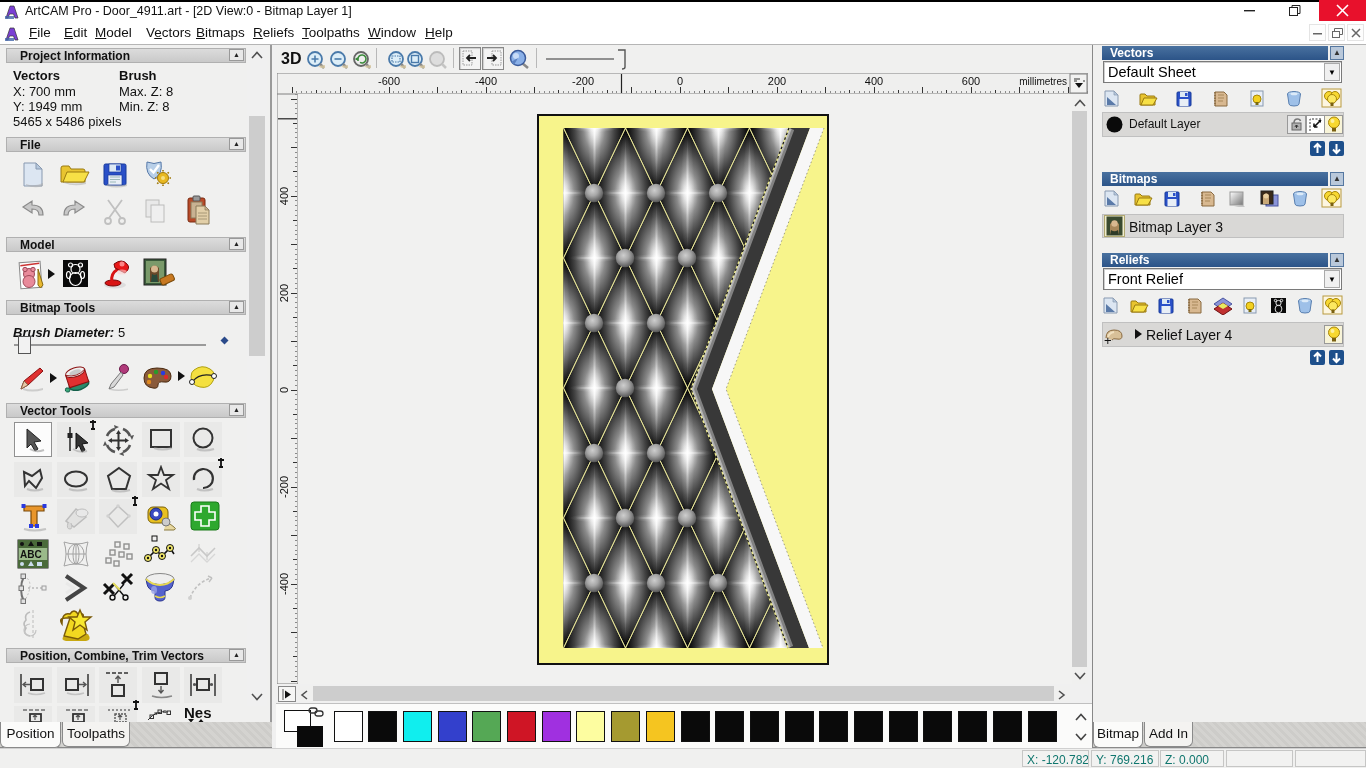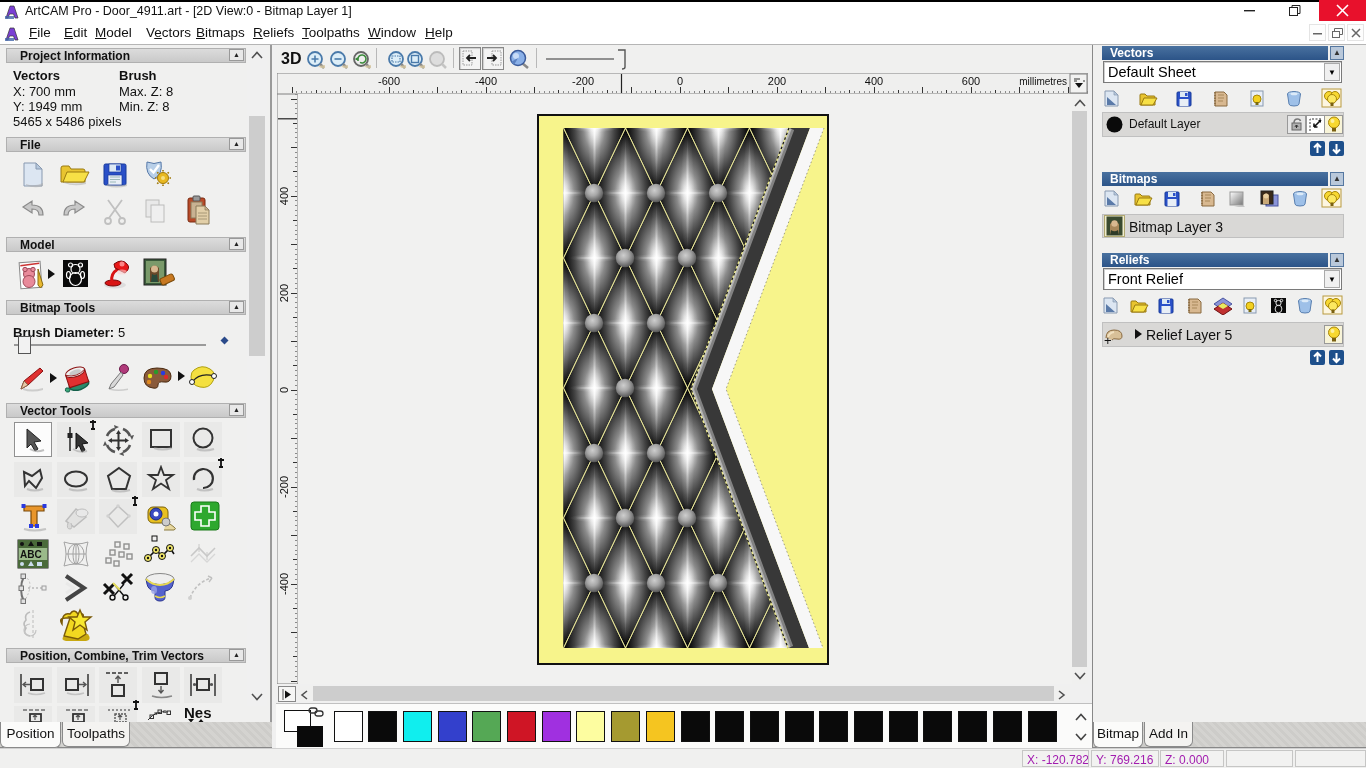--- a/index.html
+++ b/index.html
@@ -42,21 +42,21 @@
 .combo{position:absolute;left:1103px;width:239px;height:22px;background:#fff;border:1px solid #7a7a7a;box-shadow:inset 1px 1px 0 #cfcfcf;font-size:14.5px;color:#000;padding:2px 0 0 4px;}
 .combo .drop{position:absolute;right:1px;top:1px;width:16px;height:18px;background:#f0f0f0;border:1px solid #aaa;text-align:center;font-size:8px;line-height:17px;color:#000;}
 .lrow{position:absolute;left:1102px;width:242px;height:25px;background:#d9d8d6;border:1px solid #c0c0c0;font-size:14px;color:#111;}
 .layerbtn{position:absolute;width:19px;height:19px;background:#e6e6e6;border:1px solid #999;}
 .udbtn{position:absolute;width:15px;height:15px;background:#1d4f8b;border-radius:2px;color:#fff;text-align:center;font-size:11px;line-height:15px;font-weight:bold;}
 
 #palette{left:276px;top:703px;width:816px;height:45px;background:#fbfbfa;border-top:1px solid #c0c0c0;}
 .pal{position:absolute;top:711px;width:29px;height:31px;border:1px solid #111;}
 
 #statusbar{left:0;top:748px;width:1366px;height:20px;background:#f0f0ef;border-top:1px solid #d0d0d0;}
-.sfield{position:absolute;top:750px;height:17px;border:1px solid #c6c6c5;background:#f2f2f1;font-size:12px;color:#a21caf;padding:2px 0 0 4px;white-space:nowrap;overflow:hidden;}
+.sfield{position:absolute;top:750px;height:17px;border:1px solid #c6c6c5;background:#f2f2f1;font-size:12px;color:#0f766e;padding:2px 0 0 4px;white-space:nowrap;overflow:hidden;}
 .ic{position:absolute;}
 </style></head><body>
 <div id="root">
 <div class="abs" id="titlebar"></div>
 <div class="abs" id="title-text">ArtCAM Pro - Door_4911.art - [2D View:0 - Bitmap Layer 1]</div>
 <svg class="ic" style="left:4px;top:4px" width="16" height="16">
       <path d="M2,14 L6,2 L10,2 L14,14 L11,14 L9.5,10 L5.5,10 L4,14 Z" fill="#7a3fd4" stroke="#333" stroke-width="0.7"></path>
       <rect x="1" y="12" width="9" height="3" fill="#4466aa" opacity="0.8"></rect>
     </svg>
 <div class="abs" id="menubar"></div>
@@ -205,21 +205,21 @@
     </svg>
 <svg class="ic" style="left:140px;top:256px" width="36" height="34">
       <rect x="4" y="3" width="22" height="26" fill="#3a5a3a" stroke="#222"></rect>
       <rect x="6" y="5" width="18" height="22" fill="#7a9a6a"></rect>
       <path d="M10,12 Q15,7 19,12 L19,26 L10,26 Z" fill="#6a4a2a"></path>
       <circle cx="14.5" cy="13" r="3.5" fill="#d8b890"></circle>
       <path d="M12,18 Q15,20 17,18 L18,26 L11,26 Z" fill="#2a4a3a"></path>
       <rect x="20" y="20" width="14" height="7" rx="2" fill="#c87820" stroke="#7a4a08" transform="rotate(-25 27 23)"></rect>
     </svg>
 <div class="lhead" style="top:300px">Bitmap Tools<span class="hbtn">▲</span></div>
-<div class="ptxt b" style="left:13px;top:325px;">Brush Diameter:</div>
+<div class="ptxt b" style="left:13px;top:325px;font-style:italic">Brush Diameter:</div>
 <div class="ptxt" style="left:118px;top:325px">5</div>
 <div class="abs" style="left:14px;top:344px;width:192px;height:1.5px;background:#9a9a9a"></div>
 <div class="abs" style="left:18px;top:336px;width:13px;height:18px;background:#f2f2f2;border:1px solid #555"></div>
 <svg class="ic" style="left:220px;top:336px" width="9" height="9">
       <path d="M4.5,0.5 L8.5,4.5 L4.5,8.5 L0.5,4.5 Z" fill="#2a4a8a"></path>
     </svg>
 
 <svg class="ic" style="left:16px;top:364px" width="32" height="30">
       <path d="M5,25 L8,17 L24,4 L27,7 L12,21 Z" fill="#e03030" stroke="#8a1010"></path>
       <path d="M5,25 L8,17 L12,21 Z" fill="#e8c8a8" stroke="#8a6a4a"></path>
@@ -1385,21 +1385,21 @@
     </svg>
 <div class="lrow" style="top:322px;height:25px"></div>
 <svg class="ic" style="left:1103px;top:324px" width="24" height="22">
       <path d="M3,14 Q3,6 11,6 Q19,6 19,12 Q19,16 14,15 Q10,14 9,16" fill="#d8c098" stroke="#8a6a40"></path>
       <path d="M5,13 Q6,9 11,8" stroke="#f0e0c0" stroke-width="2" fill="none"></path>
       <text x="1" y="21" font-size="13" fill="#111" font-family="Liberation Sans">+</text>
     </svg>
 <svg class="ic" style="left:1133px;top:328px" width="10" height="12">
       <path d="M2,1 L9,6 L2,11 Z" fill="#111"></path>
     </svg>
-<div class="ptxt" style="left:1146px;top:327px;font-size:14px">Relief Layer 5</div>
+<div class="ptxt" style="left:1146px;top:327px;font-size:14px">Relief Layer 4</div>
 <div class="layerbtn" style="left:1324px;top:325px;background:#f8f4d8"></div>
 <svg class="ic" style="left:1327px;top:326px" width="14" height="17">
       <circle cx="7" cy="6.5" r="5.5" fill="#f8d830" stroke="#a8860a"></circle>
       <rect x="5" y="12" width="4" height="3.5" fill="#7a6010"></rect>
       <circle cx="5.5" cy="5" r="2" fill="#fcf0a0"></circle>
     </svg>
 <div class="udbtn" style="left:1310px;top:350px">
       <svg width="15" height="15" style="position:absolute;left:0;top:0">
         <path d="M7.5,3 L7.5,12 M4,6.5 L7.5,3 L11,6.5" stroke="#fff" stroke-width="2" fill="none"></path>
       </svg>

